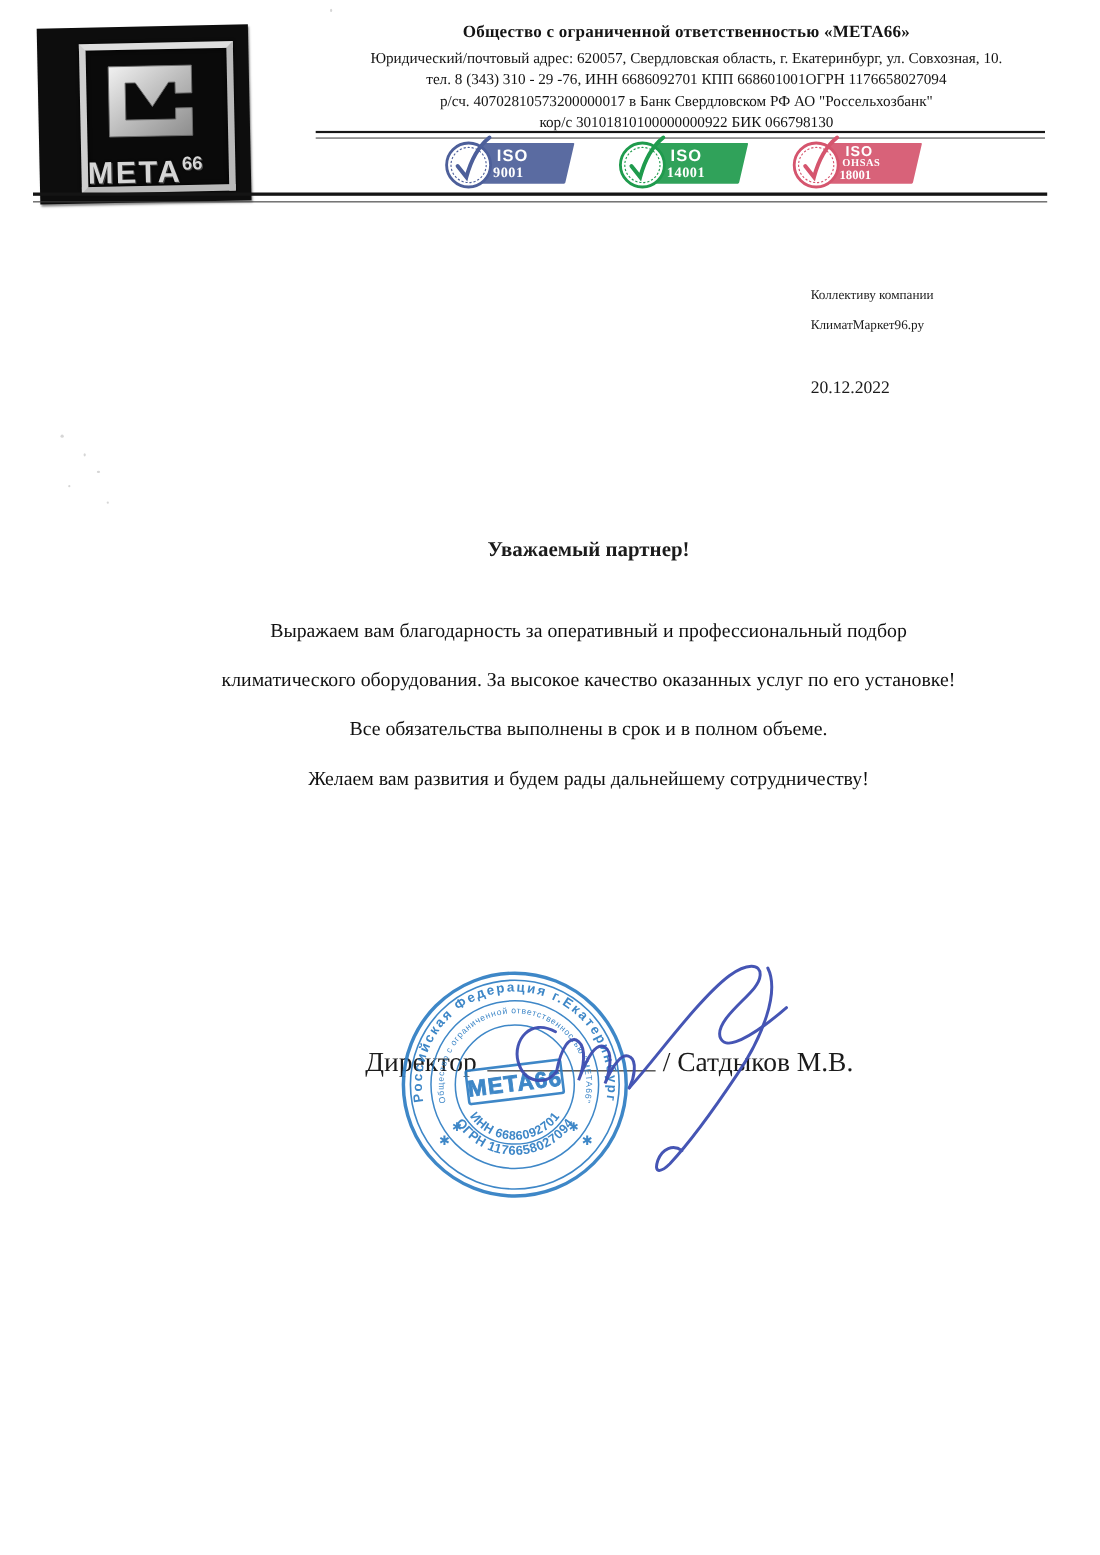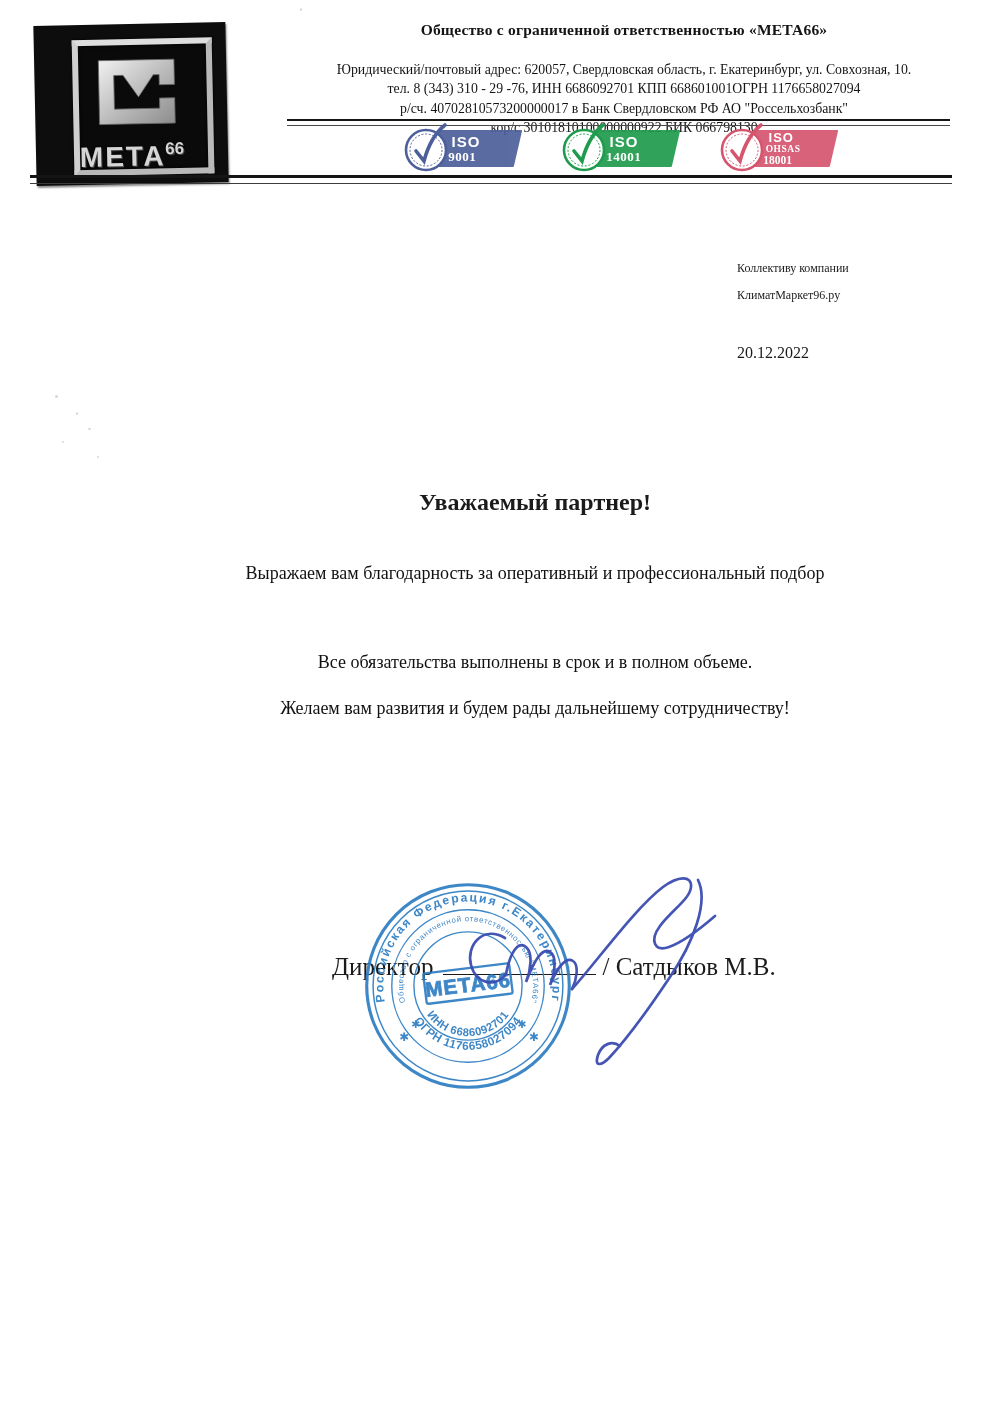--- a/index.html
+++ b/index.html
@@ -3,21 +3,21 @@
 <meta charset="utf-8">
 <style>
   html,body{margin:0;padding:0;background:#e8e8e8;}
   .page{
     position:relative;width:1000px;height:1414px;margin:0 auto;
     background:#ffffff;overflow:hidden;
     font-family:"Liberation Serif","DejaVu Serif",serif;color:#1b1b1b;
   }
   
   .head-text{position:absolute;left:300px;top:20px;width:648px;text-align:center;line-height:19.5px;font-size:13.8px;color:#141414;}
-  .head-company{font-weight:bold;font-size:15.5px;margin-bottom:20px;letter-spacing:.2px;}
+  .head-company{font-weight:bold;font-size:15.5px;margin-bottom:3px;letter-spacing:.2px;}
   .rule-top{position:absolute;left:287px;top:119px;width:663px;height:4px;border-top:2.6px solid #161616;border-bottom:1.1px solid #4a4a4a;}
   .rule-bottom{position:absolute;left:30px;top:175px;width:922px;height:5px;border-top:3.4px solid #141414;border-bottom:1.2px solid #3c3c3c;}
   
   .logo{position:absolute;left:35px;top:24px;width:192px;height:160px;background:#0d0d0d;transform:rotate(-1.2deg);box-shadow:1px 2px 2px rgba(0,0,0,.45);font-family:"Liberation Sans","DejaVu Sans",sans-serif;}
   .logo-frame{position:absolute;left:38px;top:15px;width:128px;height:124px;border:6px solid #b9b9b9;border-top-color:#dedede;border-left-color:#cfcfcf;background:#0a0a0a;box-shadow:inset 0 0 4px #000,0 0 3px #000;}
   .logo-mono{position:absolute;left:50px;top:26px;width:104px;height:84px;}
   .logo-brand{position:absolute;left:0;top:116px;width:192px;text-align:center;color:#d6d6d6;font-weight:bold;font-size:28px;letter-spacing:2px;text-shadow:0 0 2px #000,1px 1px 0 #555;}
   .logo-brand .sup{font-size:17px;vertical-align:11px;letter-spacing:0;}
   
   .badges{position:absolute;left:0;top:127px;width:1000px;height:46px;font-family:"Liberation Sans","DejaVu Sans",sans-serif;}
@@ -28,21 +28,21 @@
   .flag-l1{font-weight:bold;font-size:15px;letter-spacing:1px;}
   .flag-l2{font-family:"Liberation Serif",serif;font-size:13px;font-weight:bold;margin-top:1px;letter-spacing:.5px;}
   .badge.three .flag-l1{font-size:13px;}
   .badge.three .flag-l2{font-size:9.5px;margin-top:1px;}
   .flag-l3{font-family:"Liberation Serif",serif;font-size:11.5px;font-weight:bold;margin-top:1px;}
   .flag-l3:empty{display:none;}
   .badge .seal{position:absolute;left:-2px;top:-5px;width:52px;height:52px;}
   
   .recipient{position:absolute;left:737px;top:255px;font-size:12px;line-height:26.5px;}
   .date{position:absolute;left:737px;top:344px;font-size:16px;}
-  .salutation{position:absolute;left:70px;top:489px;width:930px;text-align:center;font-weight:bold;font-size:24px;}
+  .salutation{position:absolute;left:70px;top:489px;width:930px;text-align:center;font-weight:bold;font-size:19px;}
   .bodyline{position:absolute;left:70px;width:930px;text-align:center;font-size:18px;color:#111;}
   .sig-row{position:absolute;left:332px;top:953px;font-size:25px;white-space:nowrap;}
   .sig-line{display:inline-block;width:153px;border-bottom:1.6px solid #1a1a1a;height:18px;margin:0 6px 0 10px;}
   
   .stamp{position:absolute;left:350px;top:868px;opacity:.92;}
   .stamp text{font-family:"Liberation Sans","DejaVu Sans",sans-serif;fill:currentColor;}
   .autograph{position:absolute;left:420px;top:858px;}
   
   .speck{position:absolute;background:#8a8a8a;border-radius:50%;opacity:.35;}
 </style>
@@ -117,20 +117,21 @@
   </div>
 
   <div class="recipient">
     <div>Коллективу компании</div>
     <div>КлиматМаркет96.ру</div>
   </div>
   <div class="date">20.12.2022</div>
 
   <div class="salutation">Уважаемый партнер!</div>
   <div class="bodyline" style="top:563px;">Выражаем вам благодарность за оперативный и профессиональный подбор</div>
+  <div class="bodyline" style="top:608px;">климатического оборудования. За высокое качество оказанных услуг по его установке!</div>
   <div class="bodyline" style="top:652px;">Все обязательства выполнены в срок и в полном объеме.</div>
   <div class="bodyline" style="top:698px;">Желаем вам развития и будем рады дальнейшему сотрудничеству!</div>
 
   <div class="sig-row">
     <span>Директор</span><span class="sig-line"></span><span>/</span>
     <span>Сатдыков  М.В.</span>
   </div>
 
   <svg class="stamp" id="stampSvg" width="236" height="236" viewBox="0 0 240 240" style="color: rgb(46, 125, 195);">
     <defs>

